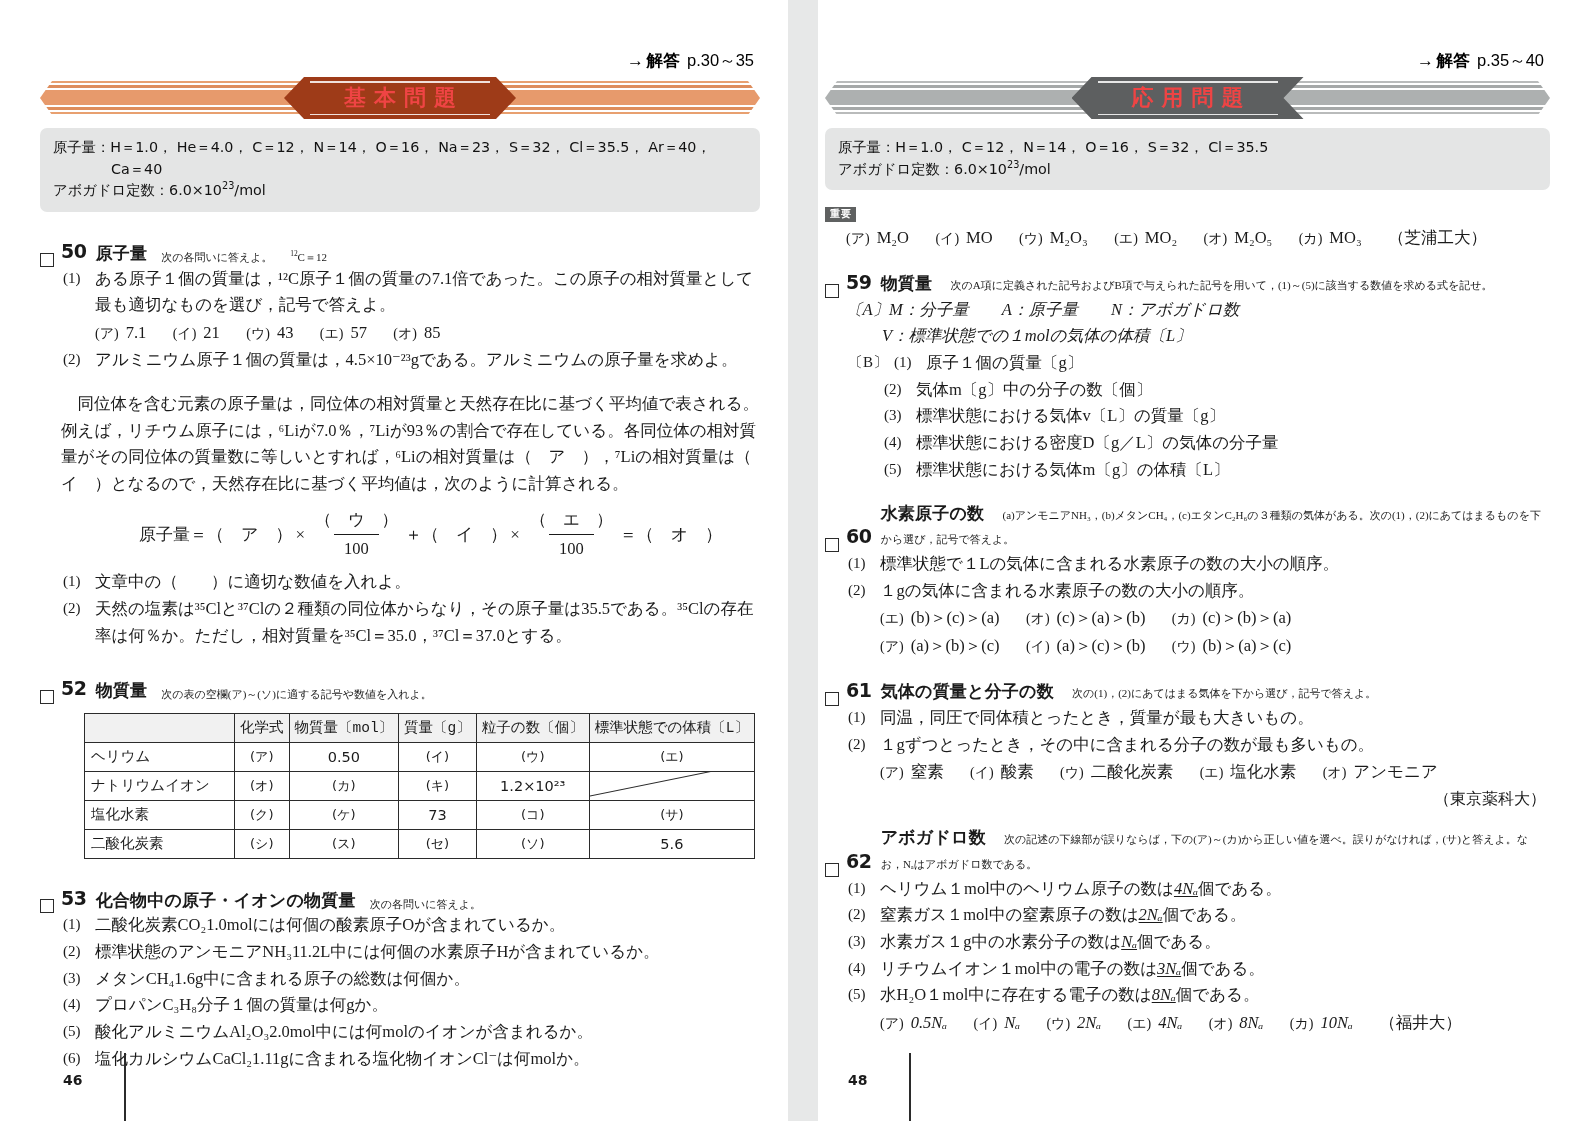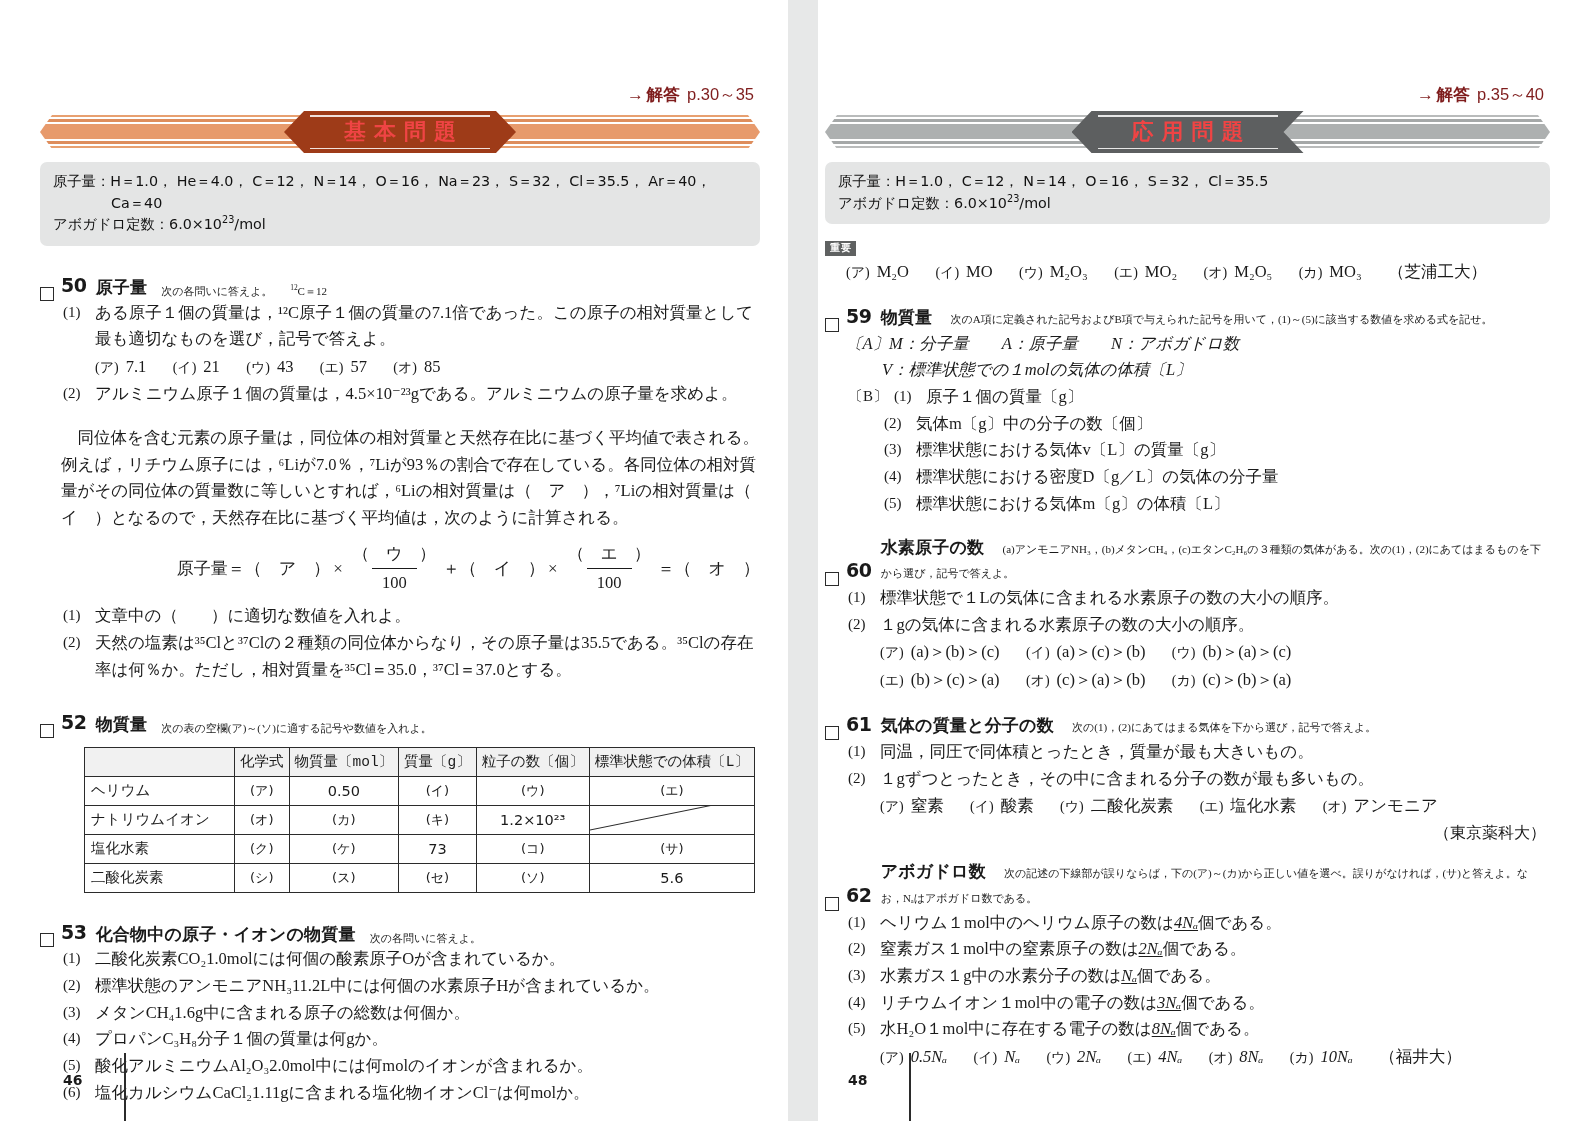--- a/index.html
+++ b/index.html
@@ -30,26 +30,26 @@
     width: 790px; height: 1121px;
     padding: 0;
     z-index: 1;
   }
   .page-left  { padding: 0 30px 0 40px; }
   .page-right { padding: 0 30px 0 35px; }
 
   
   .answer-ref {
     text-align: right;
-    color: #7f1d1d;
+    color: #000000;
     font-size: 16.5px;
     font-family: "Liberation Sans", sans-serif;
     font-weight: 700;
     letter-spacing: .3px;
-    padding-top: 84px;
+    padding-top: 50px;
     padding-right: 6px;
     white-space: nowrap;
   }
   .answer-ref .arrow { font-size: 17px; margin-right: 2px; }
   .answer-ref .pp { font-weight: 500; margin-left: 7px; letter-spacing: 0; }
 
   
   .banner {
     position: relative;
     height: 42px;
@@ -222,21 +222,21 @@
   }
   .choice { white-space: nowrap; }
   .ch-mk { font-size: 14px; margin-right: 7px; }
 
   .src { text-align: right; font-size: 16px; padding-right: 4px; }
 
   
   .formula {
     display: flex;
     align-items: center;
-    justify-content: flex-end;
+    justify-content: flex-start;
     font-size: 17px;
     margin: 9px 0 6px 0;
     padding-left: 78px;
     font-family: "Liberation Serif", serif;
   }
   .frac {
     display: inline-flex;
     flex-direction: column;
     align-items: center;
     margin: 0 3px;
@@ -608,28 +608,28 @@
       <div class="p-body">
         <div class="item">
             <span class="item-label">(1)</span>
             <span class="item-text">標準状態で１Lの気体に含まれる水素原子の数の大小の順序。</span>
           </div>
         <div class="item">
             <span class="item-label">(2)</span>
             <span class="item-text">１gの気体に含まれる水素原子の数の大小の順序。</span>
           </div>
         <div class="choices">
+          <span class="choice"><span class="ch-mk">(エ)</span><span>(b)＞(c)＞(a)</span><span class="sp"></span></span>
+          <span class="choice"><span class="ch-mk">(オ)</span><span>(c)＞(a)＞(b)</span><span class="sp"></span></span>
+          <span class="choice"><span class="ch-mk">(カ)</span><span>(c)＞(b)＞(a)</span></span>
+        </div>
+        <div class="choices">
           <span class="choice"><span class="ch-mk">(ア)</span><span>(a)＞(b)＞(c)</span><span class="sp"></span></span>
           <span class="choice"><span class="ch-mk">(イ)</span><span>(a)＞(c)＞(b)</span><span class="sp"></span></span>
           <span class="choice"><span class="ch-mk">(ウ)</span><span>(b)＞(a)＞(c)</span></span>
-        </div>
-        <div class="choices">
-          <span class="choice"><span class="ch-mk">(エ)</span><span>(b)＞(c)＞(a)</span><span class="sp"></span></span>
-          <span class="choice"><span class="ch-mk">(オ)</span><span>(c)＞(a)＞(b)</span><span class="sp"></span></span>
-          <span class="choice"><span class="ch-mk">(カ)</span><span>(c)＞(b)＞(a)</span></span>
         </div>
       </div>
     </div>
 
     <div class="problem">
       <div class="p-head">
         <span class="chk"></span>
         <span class="p-num">61</span>
         <div class="p-head-wrap">
           <span class="p-title">気体の質量と分子の数</span>

